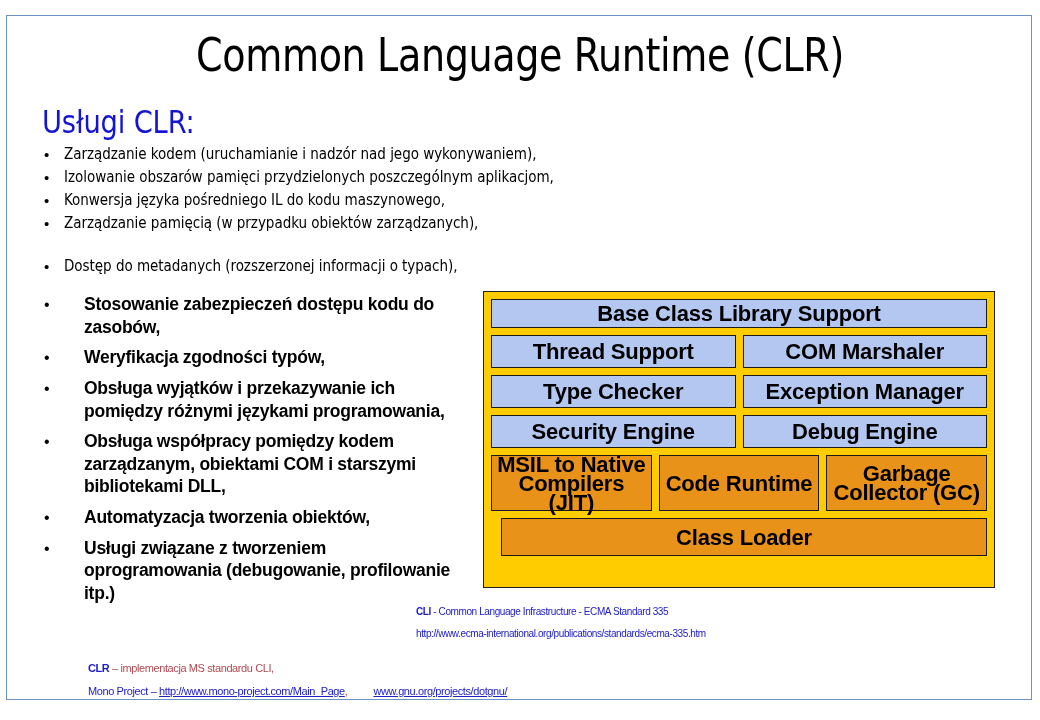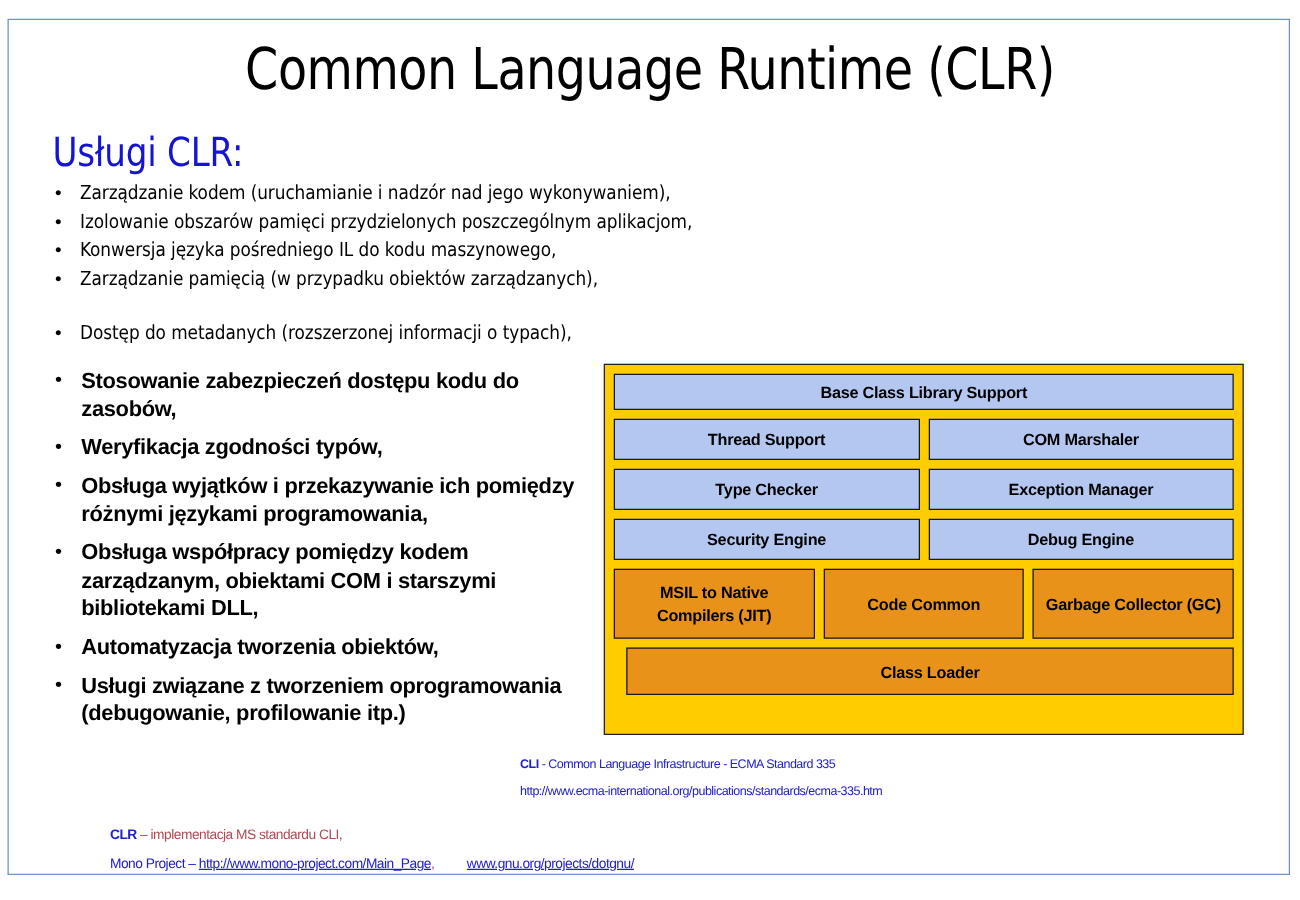--- a/index.html
+++ b/index.html
@@ -117,20 +117,21 @@
     padding-left: 4px;
     box-sizing: border-box;
   }
   #bold-bullets .txt {
     font-family: "Liberation Sans", sans-serif;
     font-weight: bold;
     font-size: 17.5px;
     line-height: 22.5px;
     color: #000000;
     letter-spacing: -0.25px;
+    margin-left: 19px;
   }
 
   
   #clr-diagram {
     position: absolute;
     left: 483px;
     top: 291px;
     width: 512px;
     height: 297px;
     background: #ffcc00;
@@ -147,21 +148,21 @@
   }
   .diag-box {
     border: 1.3px solid #1a1a1a;
     box-sizing: border-box;
     display: flex;
     align-items: center;
     justify-content: center;
     text-align: center;
     font-family: "Liberation Sans", sans-serif;
     font-weight: bold;
-    font-size: 13px;
+    font-size: 22px;
     line-height: 19px;
     color: #000000;
     letter-spacing: -0.2px;
     padding: 2px 4px;
   }
   .diag-box.blue { background: #b4c7f0; }
   .diag-box.orange { background: #e8921a; }
   .box-bcl   { flex: 1 1 auto; height: 29px; }
   .box-half  { flex: 1 1 0; height: 33px; }
   .box-third { flex: 1 1 0; height: 56px; }
@@ -274,21 +275,21 @@
   <div class="diag-row">
     <div class="diag-box blue box-half">Type Checker</div>
     <div class="diag-box blue box-half">Exception Manager</div>
   </div>
   <div class="diag-row">
     <div class="diag-box blue box-half">Security Engine</div>
     <div class="diag-box blue box-half">Debug Engine</div>
   </div>
   <div class="diag-row">
     <div class="diag-box orange box-third">MSIL to Native Compilers (JIT)</div>
-    <div class="diag-box orange box-third">Code Common</div>
+    <div class="diag-box orange box-third">Code Runtime</div>
     <div class="diag-box orange box-third">Garbage Collector (GC)</div>
   </div>
   <div class="diag-row">
     <div class="diag-box orange box-full">Class Loader</div>
   </div>
 </div>
 
 <div id="cli-note">
   <div><span class="strong">CLI</span><span> - Common Language Infrastructure - ECMA Standard 335</span></div>
   <div>http://www.ecma-international.org/publications/standards/ecma-335.htm</div>

